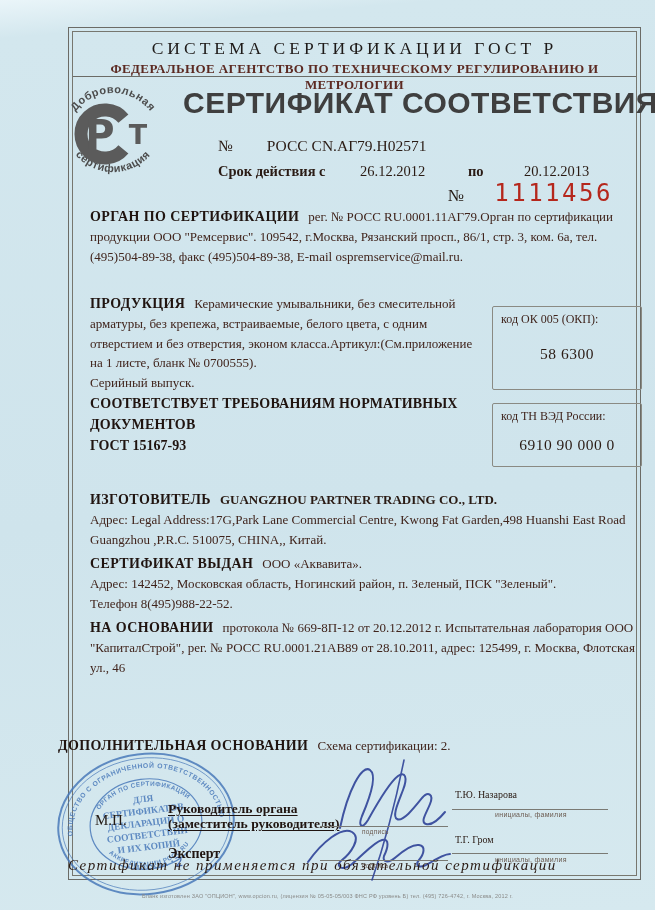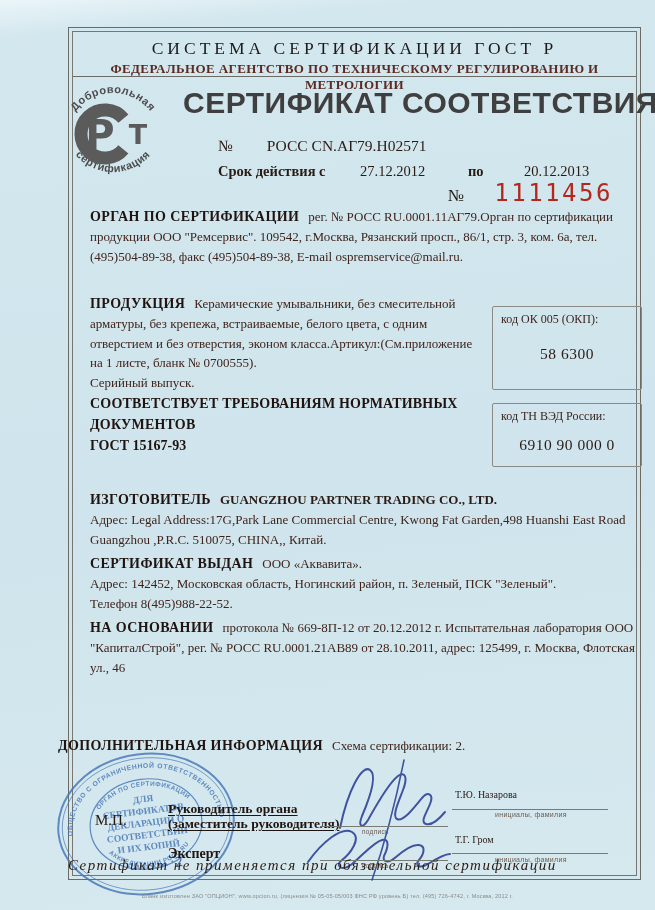--- a/index.html
+++ b/index.html
@@ -81,21 +81,21 @@
   </svg>
 
   <div class="doc-title">СЕРТИФИКАТ СООТВЕТСТВИЯ</div>
 
   <div class="num-row">
     <span class="no">№</span><span>РОСС CN.АГ79.Н02571</span>
   </div>
 
   <div class="validity">
     <span class="vlabel">Срок действия с</span>
-    <span class="vfrom">27.12.2012</span>
+    <span class="vfrom">26.12.2012</span>
     <span class="vpo">по</span>
     <span class="vto">20.12.2013</span>
   </div>
 
   <div class="blank-num">
     <span class="no">№</span>
     <span class="digits">1111456</span>
   </div>
 
   <p class="para" style="left:90px;top:206px;width:552px">
@@ -131,21 +131,21 @@
     <span class="lbl">СЕРТИФИКАТ ВЫДАН</span><span class="txt">ООО «Аквавита».</span>
     <span class="block-line txt">Адрес: 142452, Московская область, Ногинский район, п. Зеленый, ПСК "Зеленый".</span>
     <span class="block-line txt">Телефон 8(495)988-22-52.</span>
   </p>
 
   <p class="para" style="left:90px;top:617px;width:556px">
     <span class="lbl">НА ОСНОВАНИИ</span><span class="txt">протокола № 669-8П-12 от 20.12.2012 г. Испытательная лаборатория ООО "КапиталСтрой", рег. № РОСС RU.0001.21АВ89 от 28.10.2011, адрес: 125499, г. Москва, Флотская ул., 46</span>
   </p>
 
   <p class="para" style="left:58px;top:735px;width:560px">
-    <span class="lbl">ДОПОЛНИТЕЛЬНАЯ ИНФОРМАЦИЯ</span><span class="txt">Схема сертификации: 2.</span>
+    <span class="lbl">ДОПОЛНИТЕЛЬНАЯ ОСНОВАНИИ</span><span class="txt">Схема сертификации: 2.</span>
   </p>
 
   <svg class="abs" style="left:50px;top:748px;transform:rotate(-7deg)" width="192" height="152" viewBox="0 0 192 152" opacity="0.82">
     <defs>
       <path id="rimTop" d="M 22,78 A 74,58 0 0 1 170,78"></path>
       <path id="rimBot" d="M 30,82 A 68,52 0 0 0 162,82"></path>
       <path id="innTop" d="M 42,80 A 54,42 0 0 1 150,80"></path>
       <path id="innBot" d="M 48,80 A 48,38 0 0 0 144,80"></path>
     </defs>
     <ellipse cx="96" cy="76" rx="88" ry="70" fill="none" stroke="#4576b8" stroke-width="2"></ellipse>

